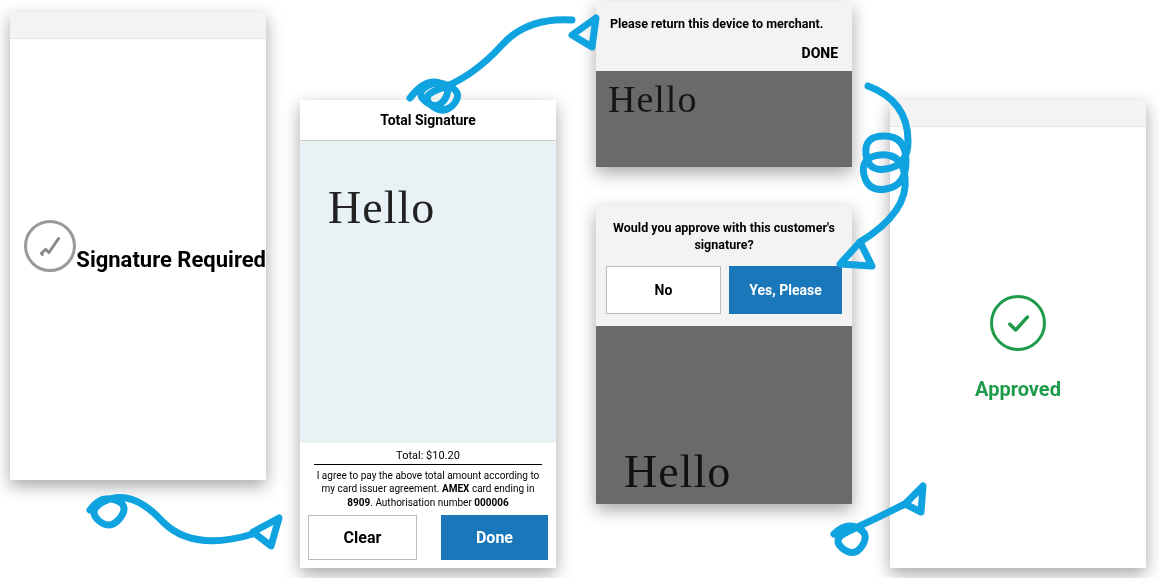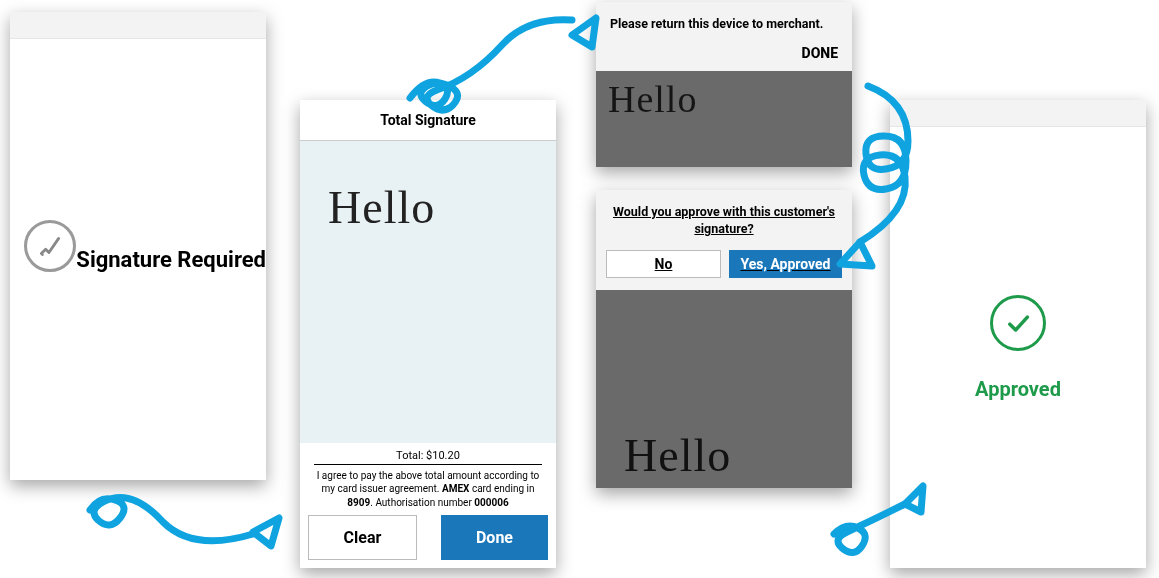--- a/index.html
+++ b/index.html
@@ -60,25 +60,25 @@
 
   
   #screen3a { left:596px; top:2px; width:256px; height:165px; }
   #screen3a .banner { background:#f3f3f3; padding: 14px 14px 10px; }
   #screen3a .banner .msg { font-weight:700; font-size:12.5px; }
   #screen3a .banner .done { text-align:right; font-weight:800; font-size:14px; margin-top: 14px; cursor:pointer; }
   #screen3a .bg { flex:1; background:#6a6a6a; overflow:hidden; }
   #screen3a .bg .hello { margin: 6px 0 0 12px; font-size:38px; color:#111; opacity:0.95; }
 
   
-  #screen3b { left:596px; top:190px; width:256px; height:298px;text-decoration:underline; }
+  #screen3b { left:596px; top:206px; width:256px; height:298px; }
   #screen3b .banner { background:#f3f3f3; padding: 14px 10px 12px; }
   #screen3b .banner .msg { font-weight:700; font-size:12.5px; text-align:center; line-height:1.35; margin-bottom:12px; }
   #screen3b .banner .btnrow { display:flex; gap:8px; }
-  #screen3b .banner .btn { height:28px; font-size:14px; }
+  #screen3b .banner .btn { height:48px; font-size:14px; }
   #screen3b .bg { flex:1; background:#6a6a6a; overflow:hidden; position:relative; }
   #screen3b .bg .hello { position:absolute; left:28px; bottom:6px; font-size:46px; color:#111; }
 
   
   #screen4 { left:890px; top:100px; width:256px; height:468px; }
   #screen4 .content { flex:1; display:flex; flex-direction:column; align-items:center; justify-content:center; }
   .check-circle { width:50px; height:50px; border:3px solid #1e9b4a; border-radius:50%; display:flex; align-items:center; justify-content:center; margin-bottom:26px; }
   .check-circle svg { width:28px; height:28px; }
   #screen4 .label { font-size:20px; font-weight:700; color:#1e9b4a; }
 
@@ -133,21 +133,21 @@
   <div class="bg">
     <div class="hello">Hello</div>
   </div>
 </div>
 
 <div id="screen3b" class="phone">
   <div class="banner">
     <div class="msg">Would you approve with this customer's signature?</div>
     <div class="btnrow">
       <div class="btn btn-outline">No</div>
-      <div class="btn btn-primary">Yes, Approved</div>
+      <div class="btn btn-primary">Yes, Please</div>
     </div>
   </div>
   <div class="bg">
     <div class="hello">Hello</div>
   </div>
 </div>
 
 <div id="screen4" class="phone">
   <div class="phone-topbar"></div>
   <div class="content">

